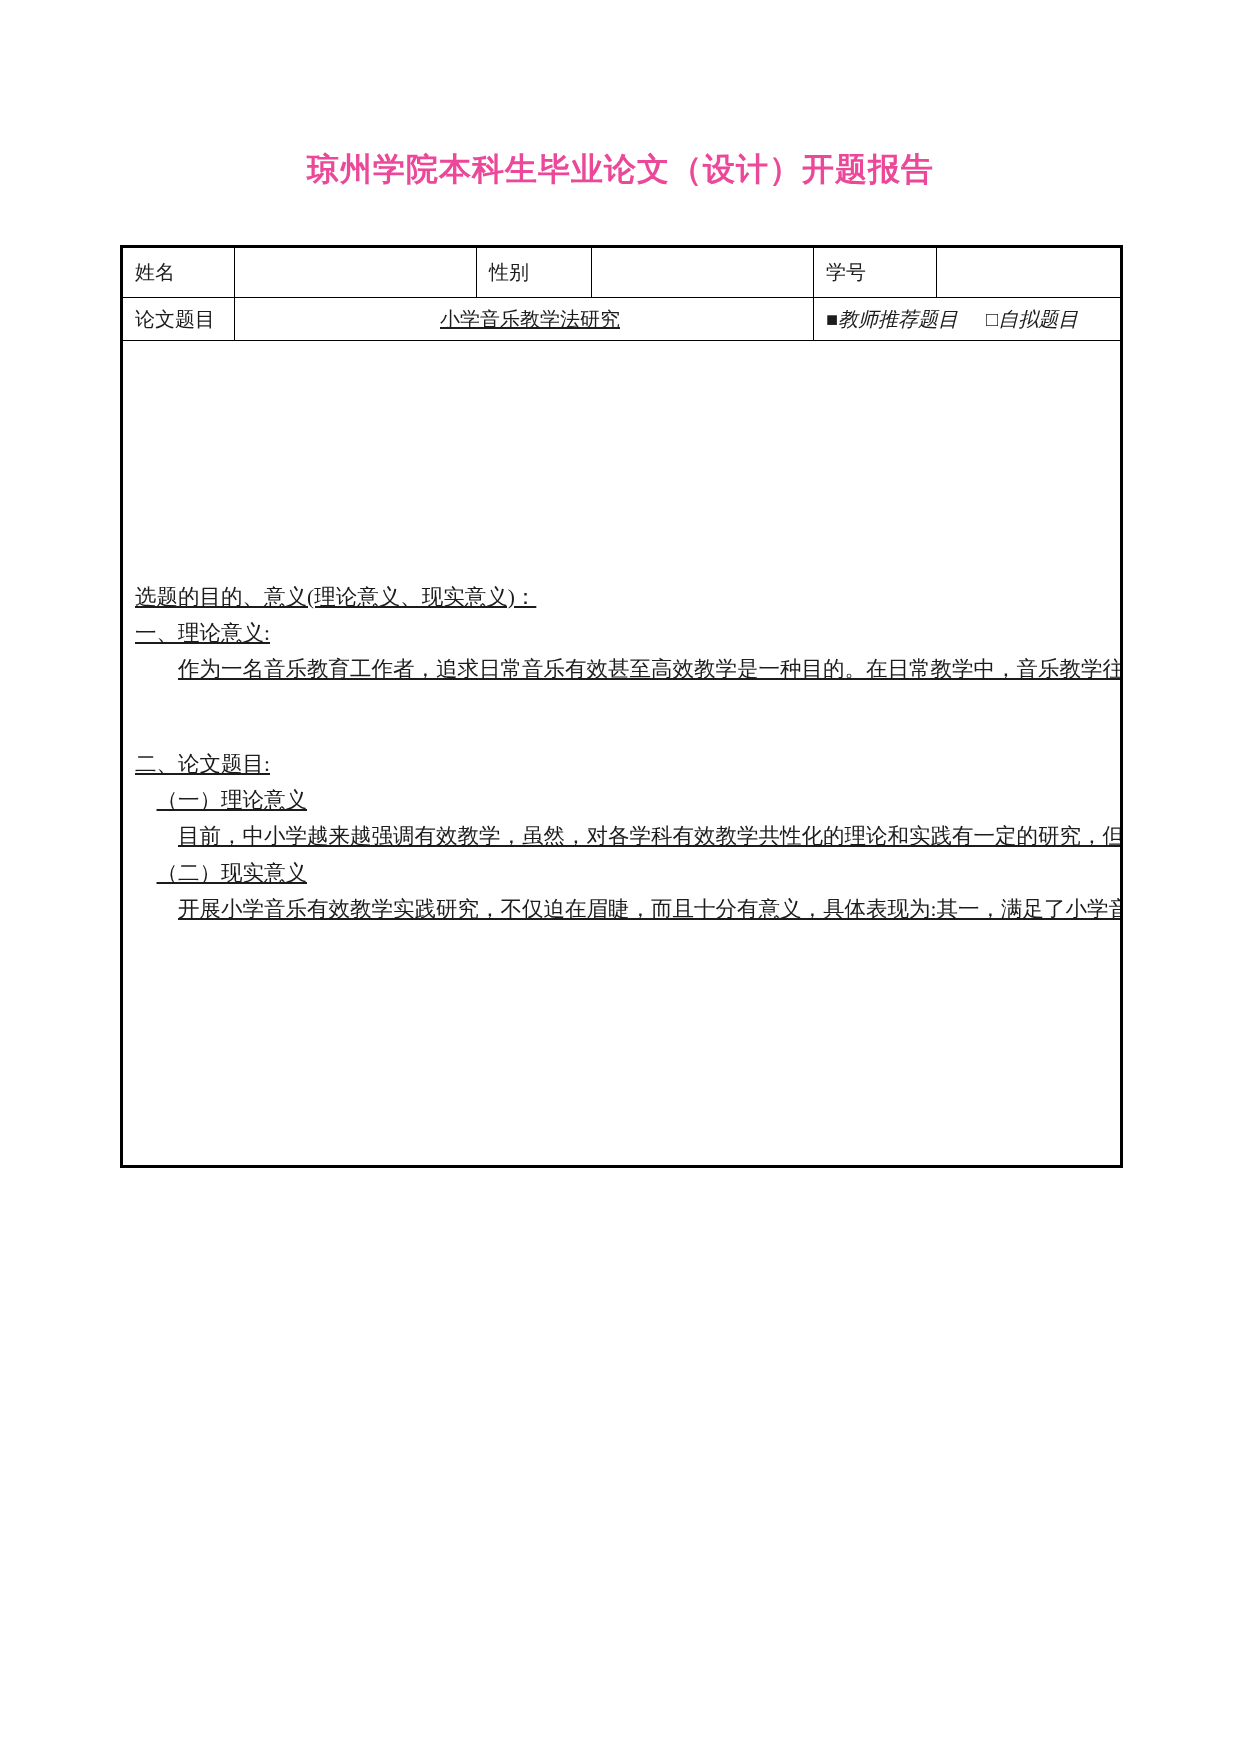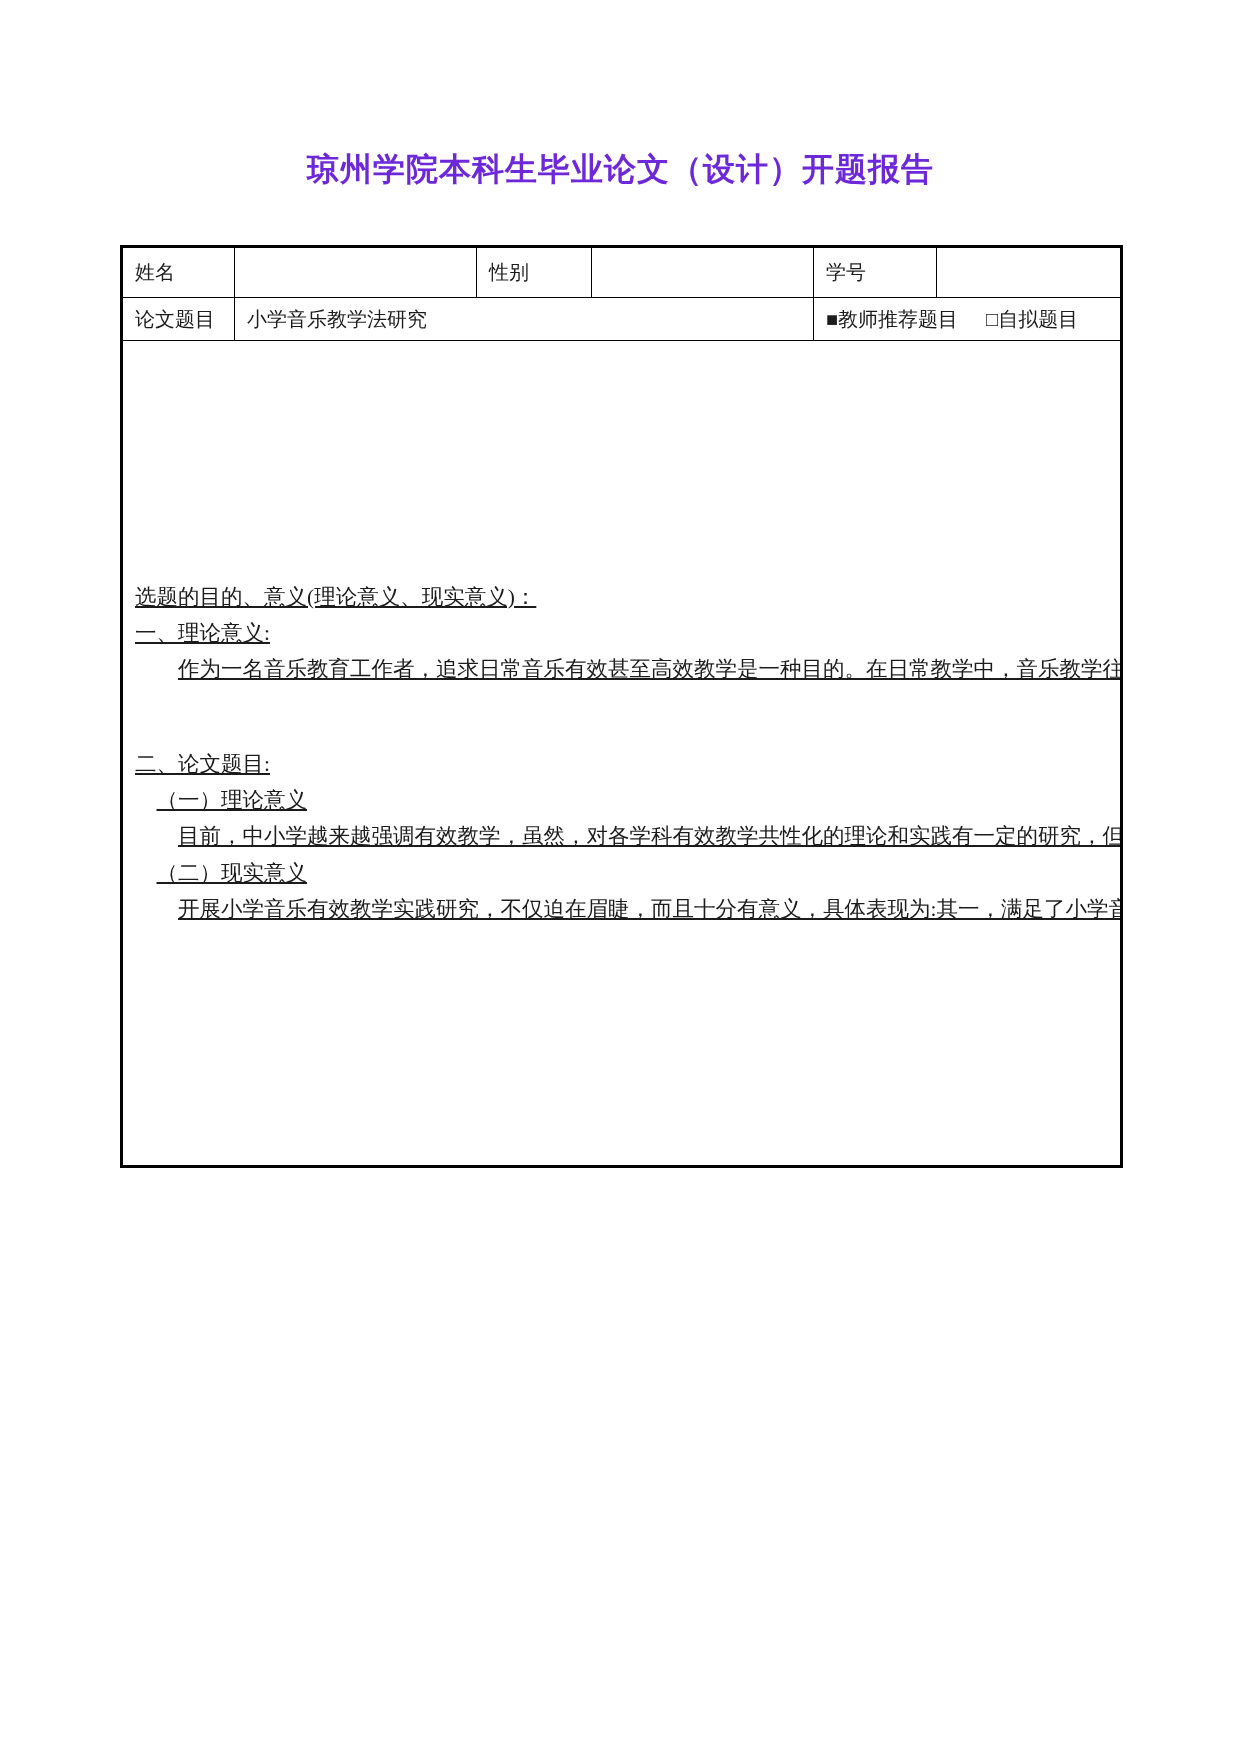--- a/index.html
+++ b/index.html
@@ -9,42 +9,42 @@
     color:#1c1c1c;
     -webkit-font-smoothing:antialiased;
   }
   .doc-title{
     padding-top:148px;
     text-align:center;
     font-family:"Liberation Sans","DejaVu Sans",sans-serif;
     font-size:32px;
     font-weight:bold;
     letter-spacing:1px;
-    color:#6d28d9;
+    color:#ec4899;
   }
   table.form{
     border-collapse:collapse;
     table-layout:fixed;
     width:1000px;
     margin:53px 0 16px 120px;
     border:3px solid #000;
   }
   table.form td{
     border:1.5px solid #000;
     font-size:20px;
     vertical-align:middle;
     padding:0 0 0 12px;
     overflow:hidden;
     white-space:nowrap;
   }
   tr.r1 td,tr.r2 td{height:49px;}
   tr.r3 td{height:42px;}
   tr.r4 td{height:41px;}
-  td.center{text-align:left;padding-left:0;}
-  td.checkcell{padding-left:4px;}
+  td.center{text-align:center;padding-left:0;text-decoration:underline;}
+  td.checkcell{padding-left:4px;font-style:italic;}
   .opt-group2{margin-left:28px;}
   .cb{display:inline-block;}
   td.content{
     vertical-align:top;
     padding:7px 12px 0 12px;
     height:824px;
     white-space:normal;
     text-decoration:underline;
   }
   .content .line,.content .para{

